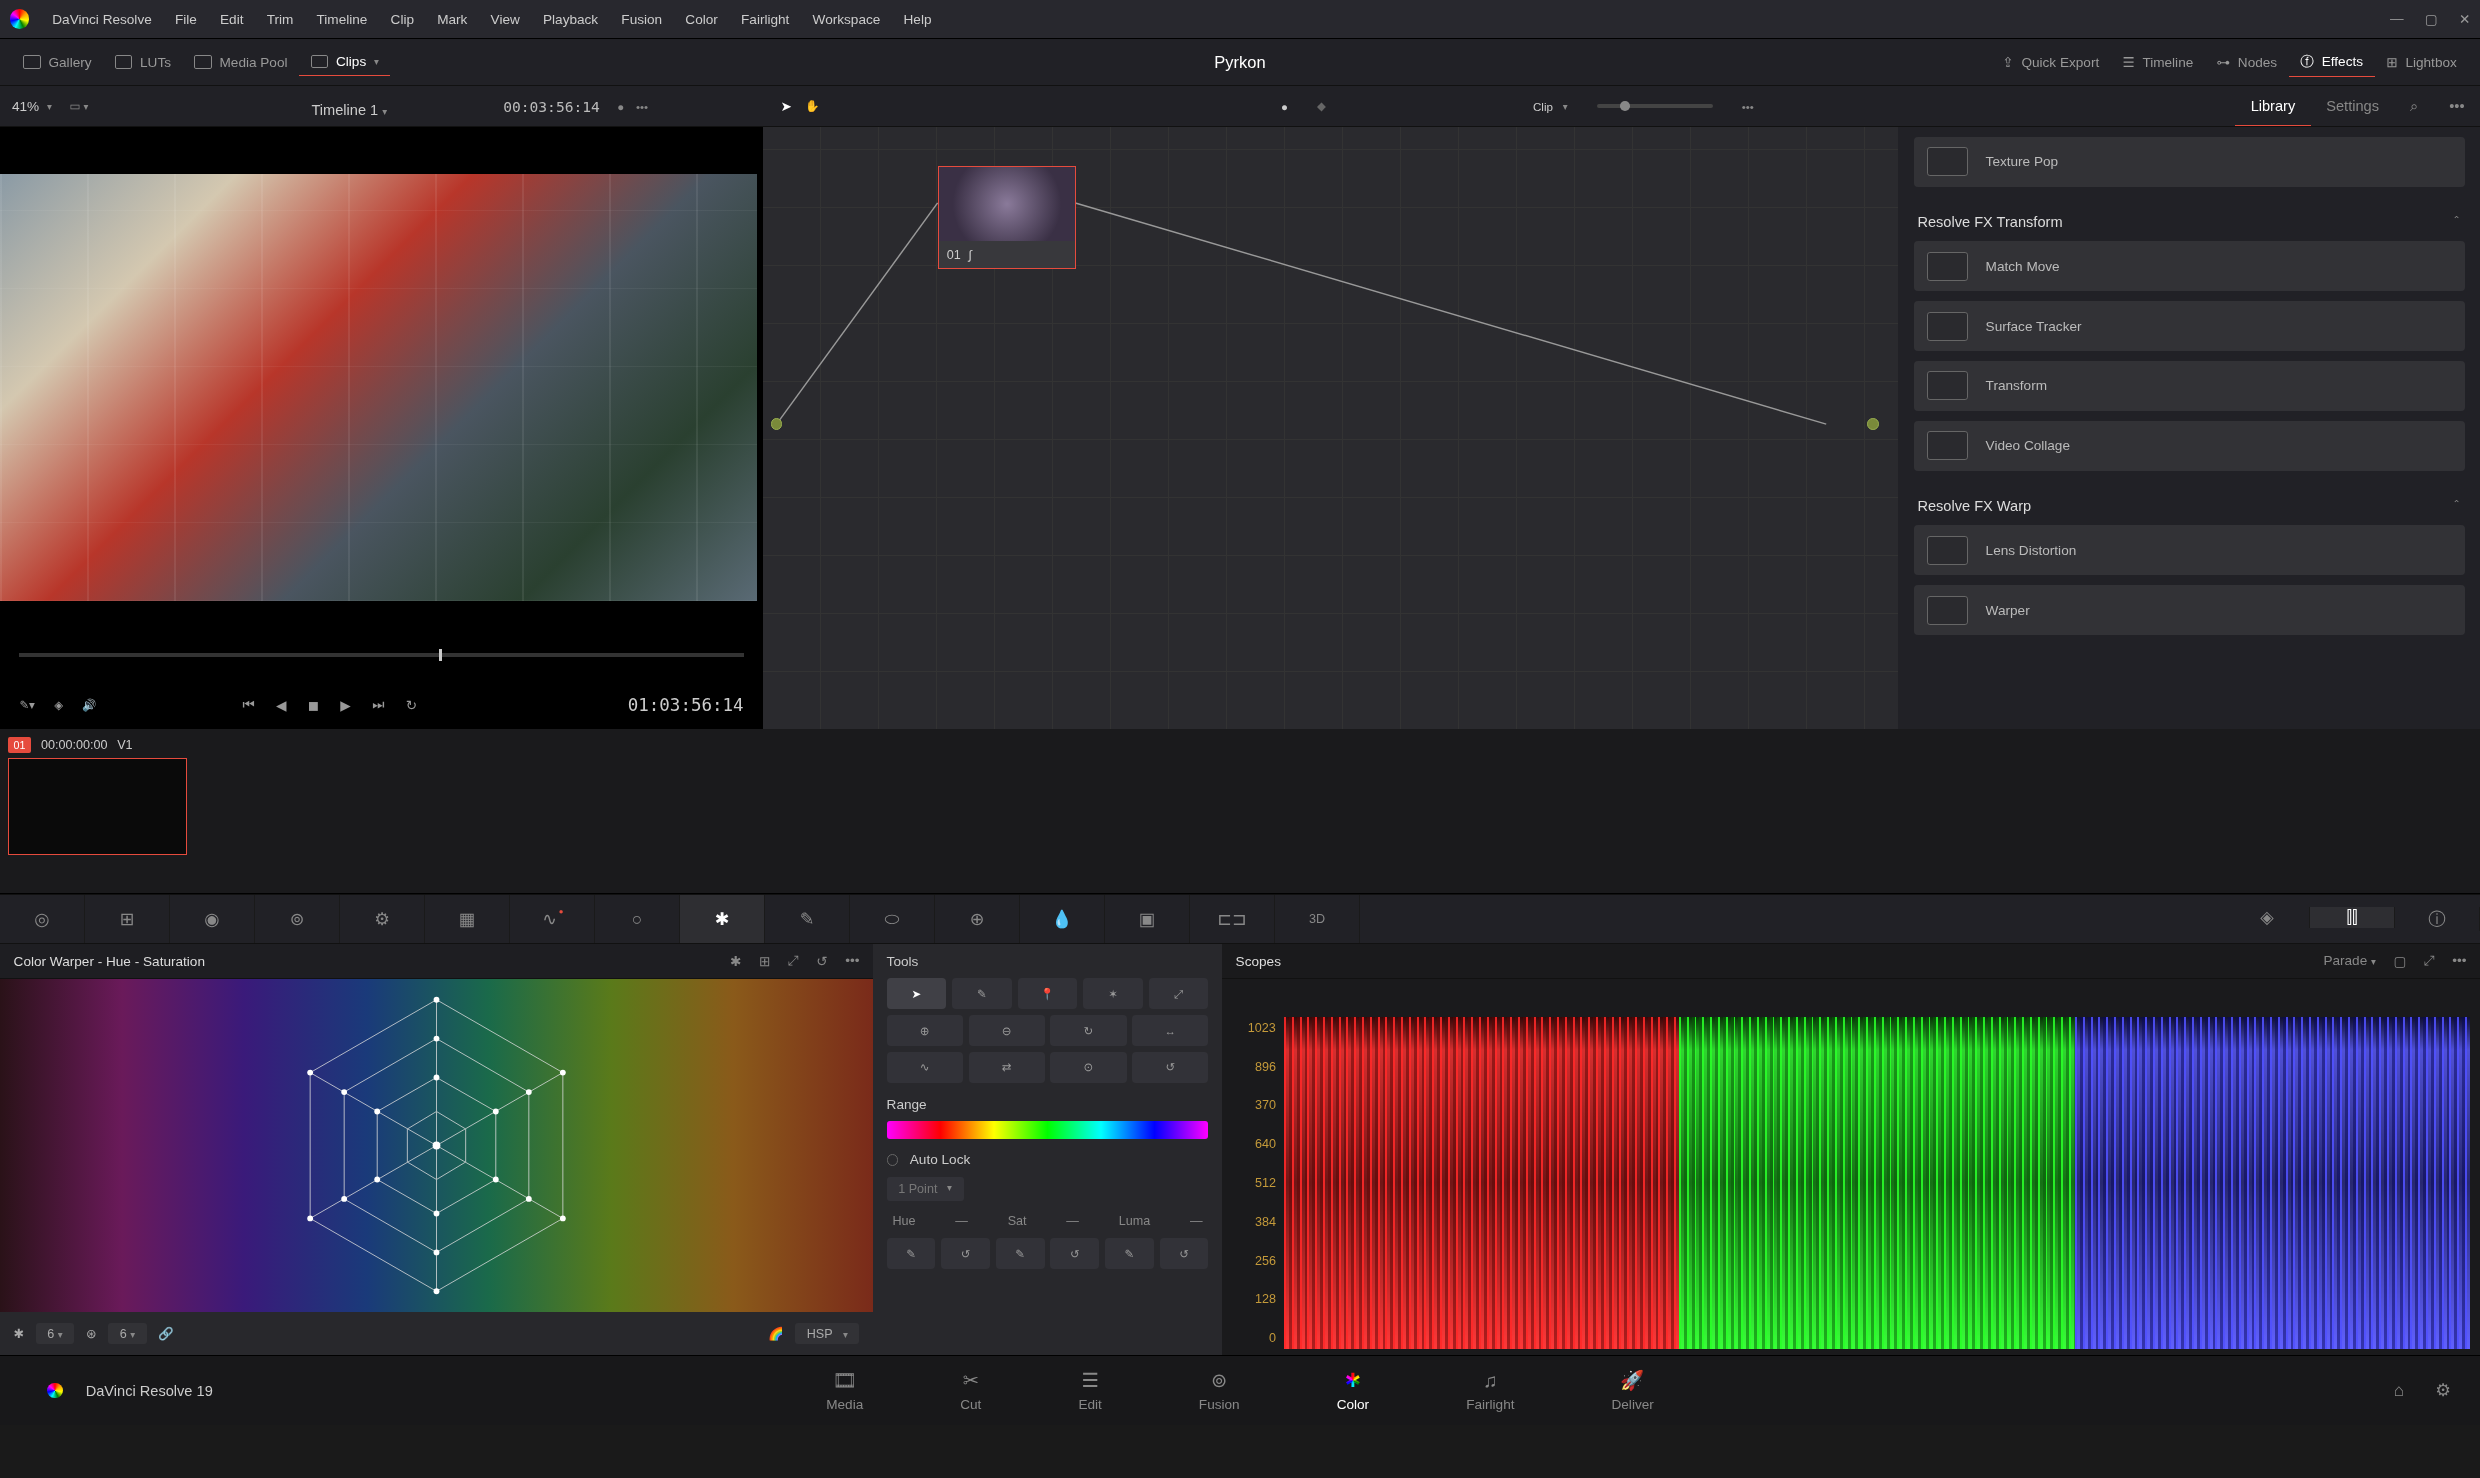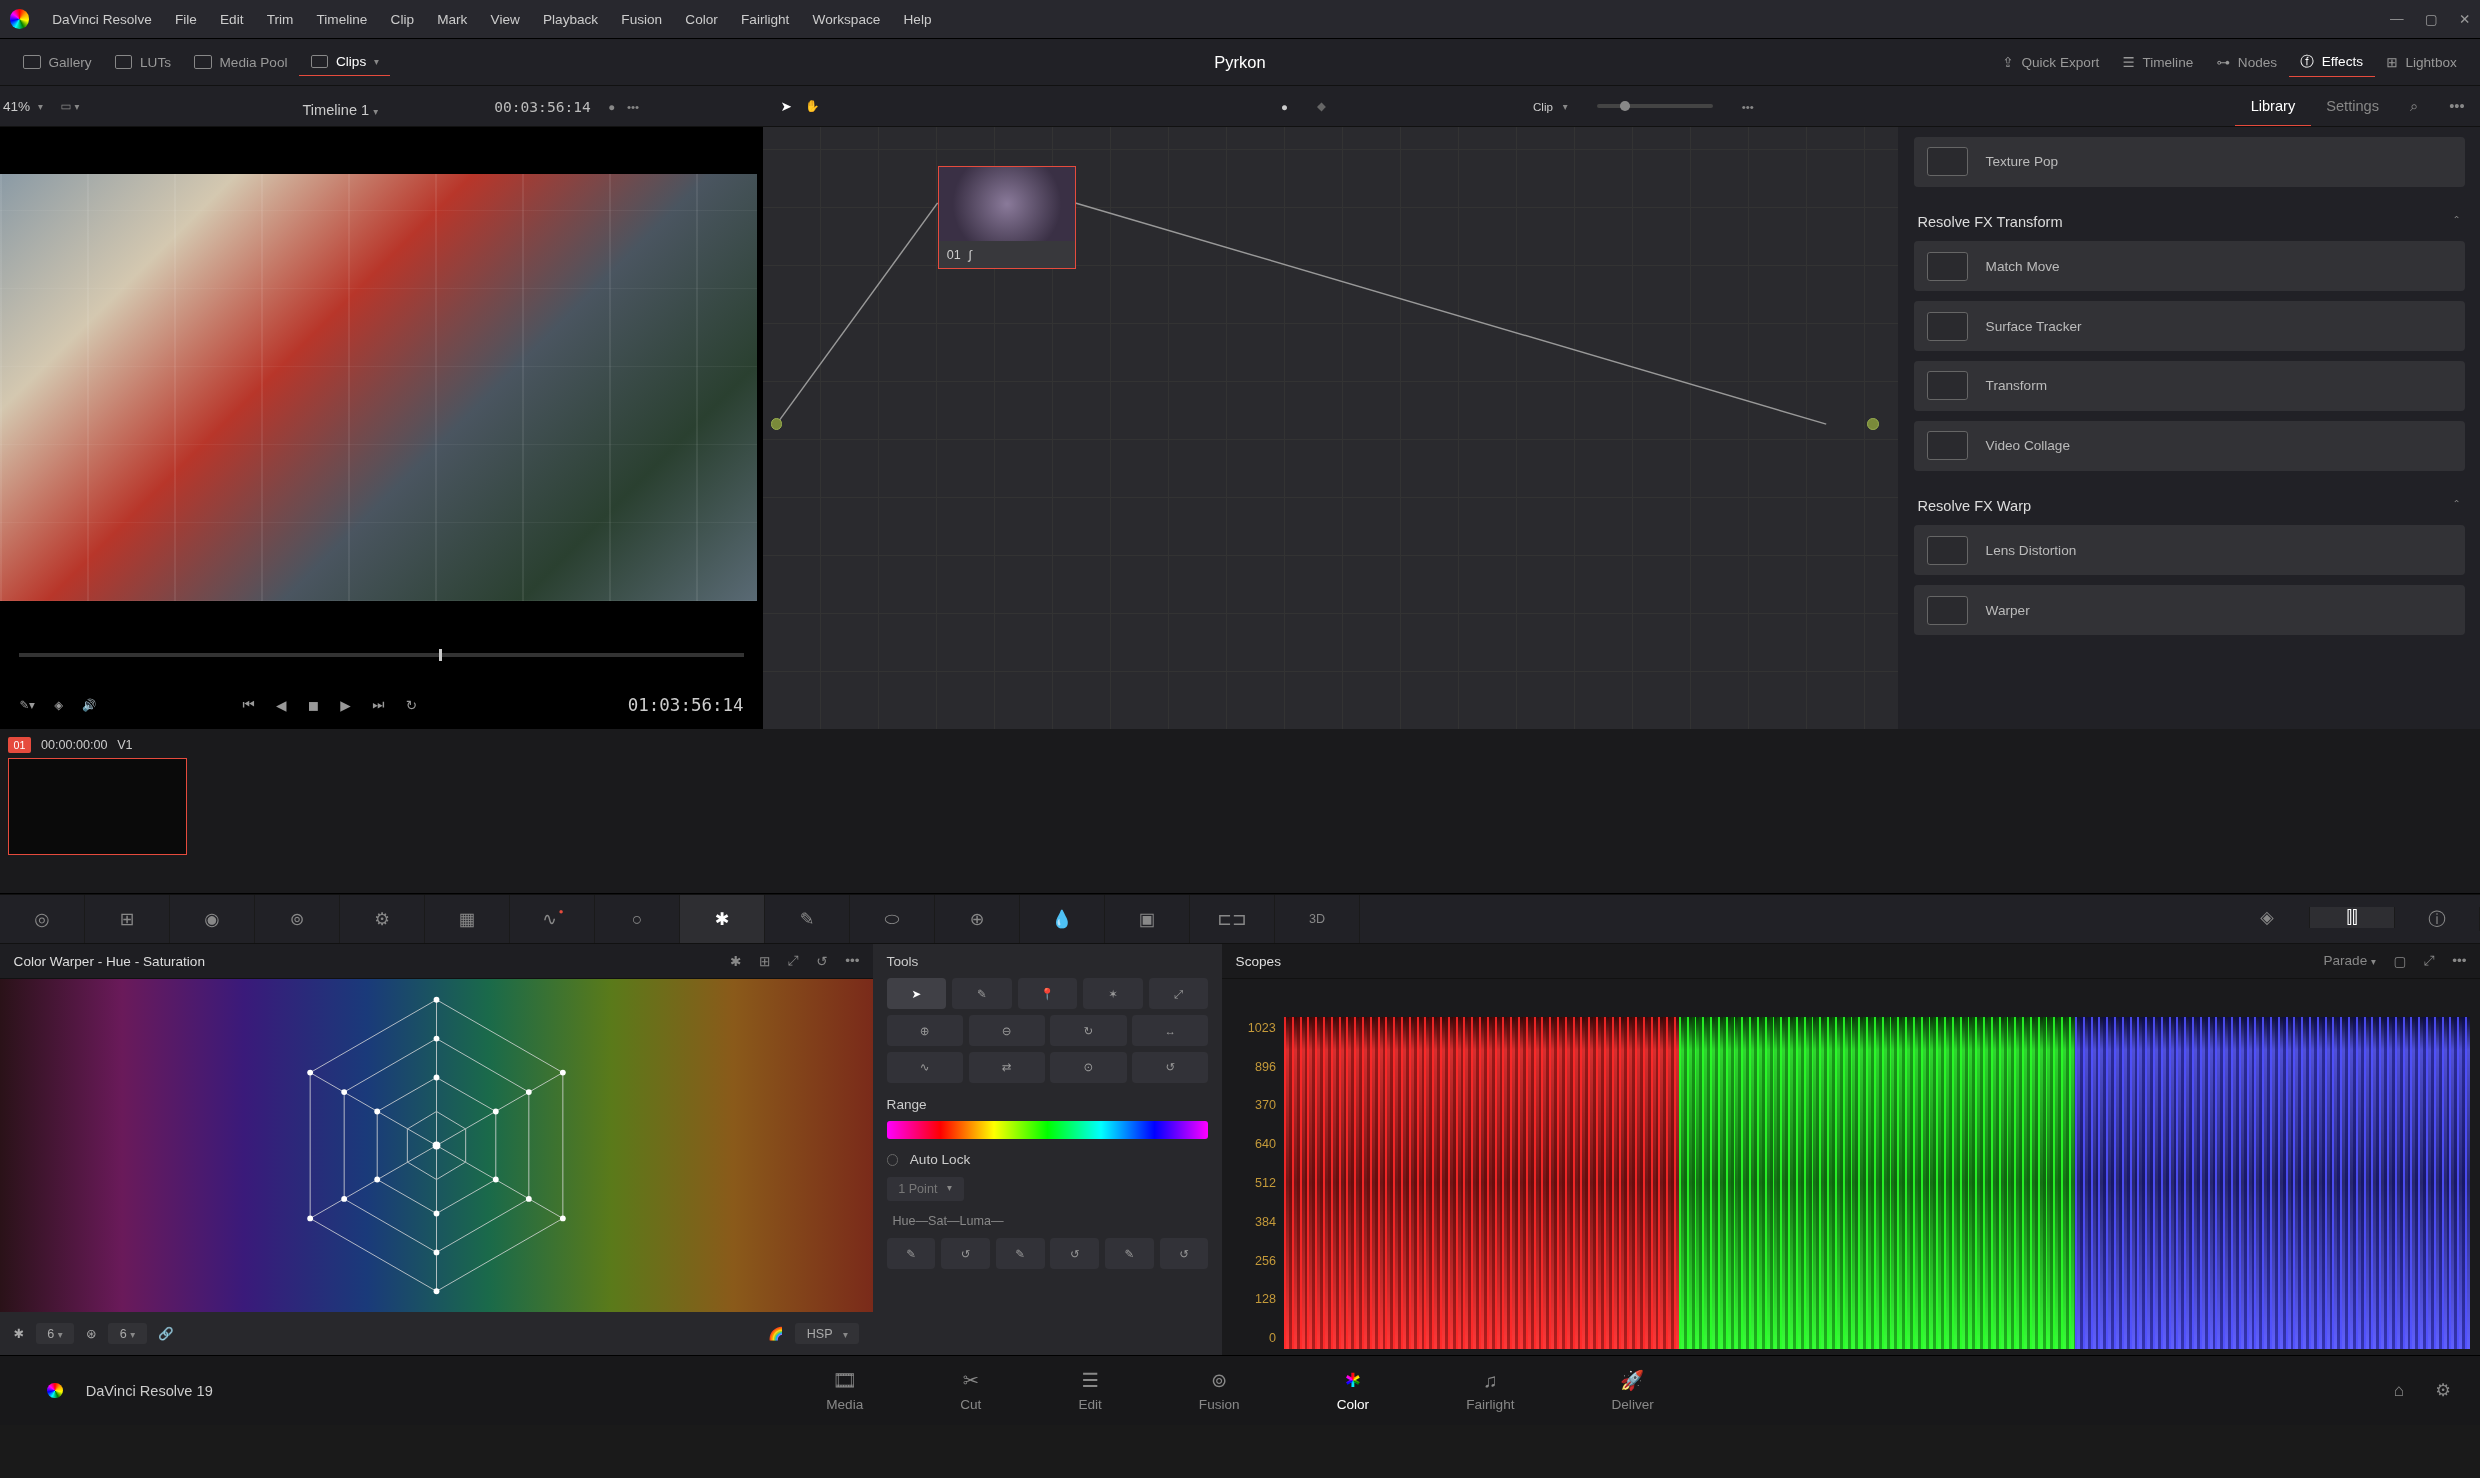--- a/index.html
+++ b/index.html
@@ -11,21 +11,21 @@
 .window-controls span { cursor: pointer; }
 
 .toolbar { height: 47px; background: #212126; display: flex; align-items: center; padding: 0 11.6px; border-bottom: 1px solid #111; }
 .tb-btn { display: flex; align-items: center; gap: 7.8px; padding: 5.8px 11.6px; color: #999; font-size: 13.6px; cursor: pointer; }
 .tb-btn.active { border-bottom: 1.9px solid #e64b3d; color: #fff; }
 .tb-icon { width: 17.5px; height: 13.6px; border: 1px solid #888; border-radius: 1.9px; }
 .project-title { position: absolute; left: 50%; transform: translateX(-50%); color: #fff; font-size: 16.5px; font-weight: 500; }
 .tb-right { margin-left: auto; display: flex; }
 
 .secondary-bar { height: 41px; background: #212126; display: flex; align-items: center; border-bottom: 1px solid #111; position: relative; }
-.sb-left { display: flex; align-items: center; width: 763px; padding: 0 3px; }
+.sb-left { display: flex; align-items: center; width: 763px; padding: 0 12px; }
 .zoom { color: #ccc; font-size: 13.6px; padding-right: 17.5px; display: flex; align-items: center; gap: 7.8px; }
 .timeline-name { margin-left: 223px; color: #ccc; font-size: 14.6px; margin-top: 7px; }
 .timecode-small { margin-left: 116px; color: #bbb; font-size: 14.6px; font-family: monospace; }
 .dots { margin-left: 11.6px; color: #888; cursor: pointer; }
 .sb-mid { display: flex; align-items: center; gap: 13.6px; padding: 0 17.5px; }
 .cursor-icon { color: #fff; font-size: 13.6px; }
 .sb-clip { margin-left: auto; padding-right: 19.4px; display: flex; align-items: center; gap: 9.7px; color: #ccc; }
 .sb-right-tabs { position: absolute; right: 0; display: flex; align-items: center; height: 100%; }
 .tab-item { padding: 0 15.5px; color: #888; font-size: 14.6px; height: 100%; display: flex; align-items: center; cursor: pointer; }
 .tab-item.active { color: #fff; border-bottom: 1.9px solid #e64b3d; }
@@ -75,21 +75,21 @@
 
 .tools-panel { width: 349px; background: #28282c; padding: 9.7px 13.6px; }
 .tp-title { color: #ccc; font-size: 13.6px; margin-bottom: 9.7px; }
 .tp-row { display: flex; gap: 5.8px; margin-bottom: 5.8px; }
 .tp-btn { flex: 1; height: 31px; background: #323238; border-radius: 3.9px; display: flex; align-items: center; justify-content: center; color: #999; cursor: pointer; }
 .tp-btn.active { background: #404046; color: #fff; }
 .range-bar { height: 17.5px; background: linear-gradient(90deg, #ff00ff, #ff0000, #ffff00, #00ff00, #00ffff, #0000ff, #ff00ff); border-radius: 2.9px; margin: 7.8px 0 13.6px; }
 .autolock { display: flex; align-items: center; gap: 11.6px; color: #ccc; font-size: 13.6px; margin-bottom: 9.7px; }
 .radio-dot { width: 11.6px; height: 11.6px; border-radius: 50%; border: 1.9px solid #666; }
 .point-select { background: #323238; padding: 4.9px 11.6px; border-radius: 2.9px; color: #777; font-size: 12.6px; display: inline-flex; gap: 9.7px; margin-bottom: 13.6px; }
-.hsl-row { display: flex; color: #888; font-size: 12.6px; padding: 0 5.8px; margin-bottom: 5.8px; }
+.hsl-row { display: flex; justify-content: space-between; color: #888; font-size: 12.6px; padding: 0 5.8px; margin-bottom: 5.8px; gap: 24px; }
 
 .scopes-panel { flex: 1; background: #1a1a1c; display: flex; flex-direction: column; gap: 32px; }
 .scope-body { flex: 1; display: flex; padding: 5.8px 9.7px; }
 .scope-axis { width: 52px; display: flex; flex-direction: column; justify-content: space-between; text-align: right; color: #c49a3a; font-size: 12.6px; padding: 3.9px 7.8px 3.9px 0; }
 .scope-graph { flex: 1; background: #000; position: relative; display: flex; }
 .scope-ch { flex: 1; position: relative; overflow: hidden; }
 .scope-r::before, .scope-g::before, .scope-b::before { content: ''; position: absolute; inset: 0; }
 .scope-r::before { background: repeating-linear-gradient(90deg, rgba(255,40,40,0.9) 0 1.9px, rgba(255,40,40,0.2) 1.9px 4.9px, rgba(120,10,10,0.6) 4.9px 7.8px), linear-gradient(0deg, rgba(255,60,60,1) 0%, rgba(255,60,60,0.3) 50%, rgba(255,60,60,0.8) 90%, rgba(0,0,0,1) 100%); filter: blur(0.5px); }
 .scope-g::before { background: repeating-linear-gradient(90deg, rgba(40,255,40,0.9) 0 1.9px, rgba(40,255,40,0.2) 1.9px 4.9px, rgba(10,120,10,0.6) 4.9px 7.8px), linear-gradient(0deg, rgba(60,255,60,1) 0%, rgba(60,255,60,0.3) 50%, rgba(60,255,60,0.8) 90%, rgba(0,0,0,1) 100%); filter: blur(0.5px); }
 .scope-b::before { background: repeating-linear-gradient(90deg, rgba(80,80,255,0.9) 0 1.9px, rgba(80,80,255,0.2) 1.9px 4.9px, rgba(20,20,120,0.6) 4.9px 7.8px), linear-gradient(0deg, rgba(100,100,255,1) 0%, rgba(100,100,255,0.3) 50%, rgba(100,100,255,0.8) 90%, rgba(0,0,0,1) 100%); filter: blur(0.5px); }

